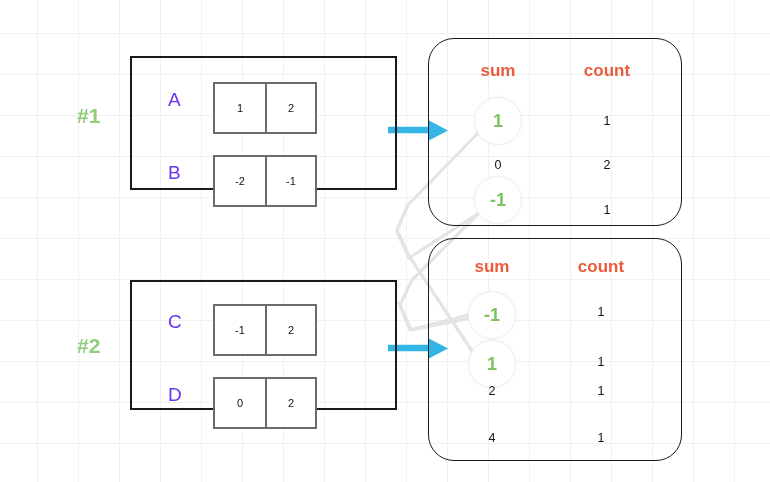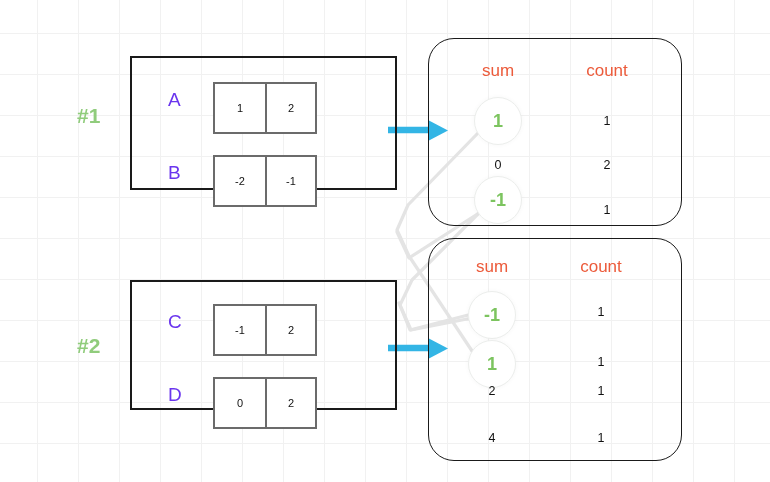--- a/index.html
+++ b/index.html
@@ -66,21 +66,21 @@
     position:absolute;
     border:1.6px solid #1a1a1a;
     border-radius:26px;
     background:transparent;
     box-sizing:border-box;
   }
   .col-head{
     position:absolute;
     color:#ec5b3b;
     font-size:17px;
-    font-weight:400;
+    font-weight:700;
     font-family:"Liberation Sans", sans-serif;
     text-align:center;
     transform:translateX(-50%);
     white-space:nowrap;
   }
   .val{
     position:absolute;
     font-size:12.5px;
     color:#111111;
     text-align:center;

